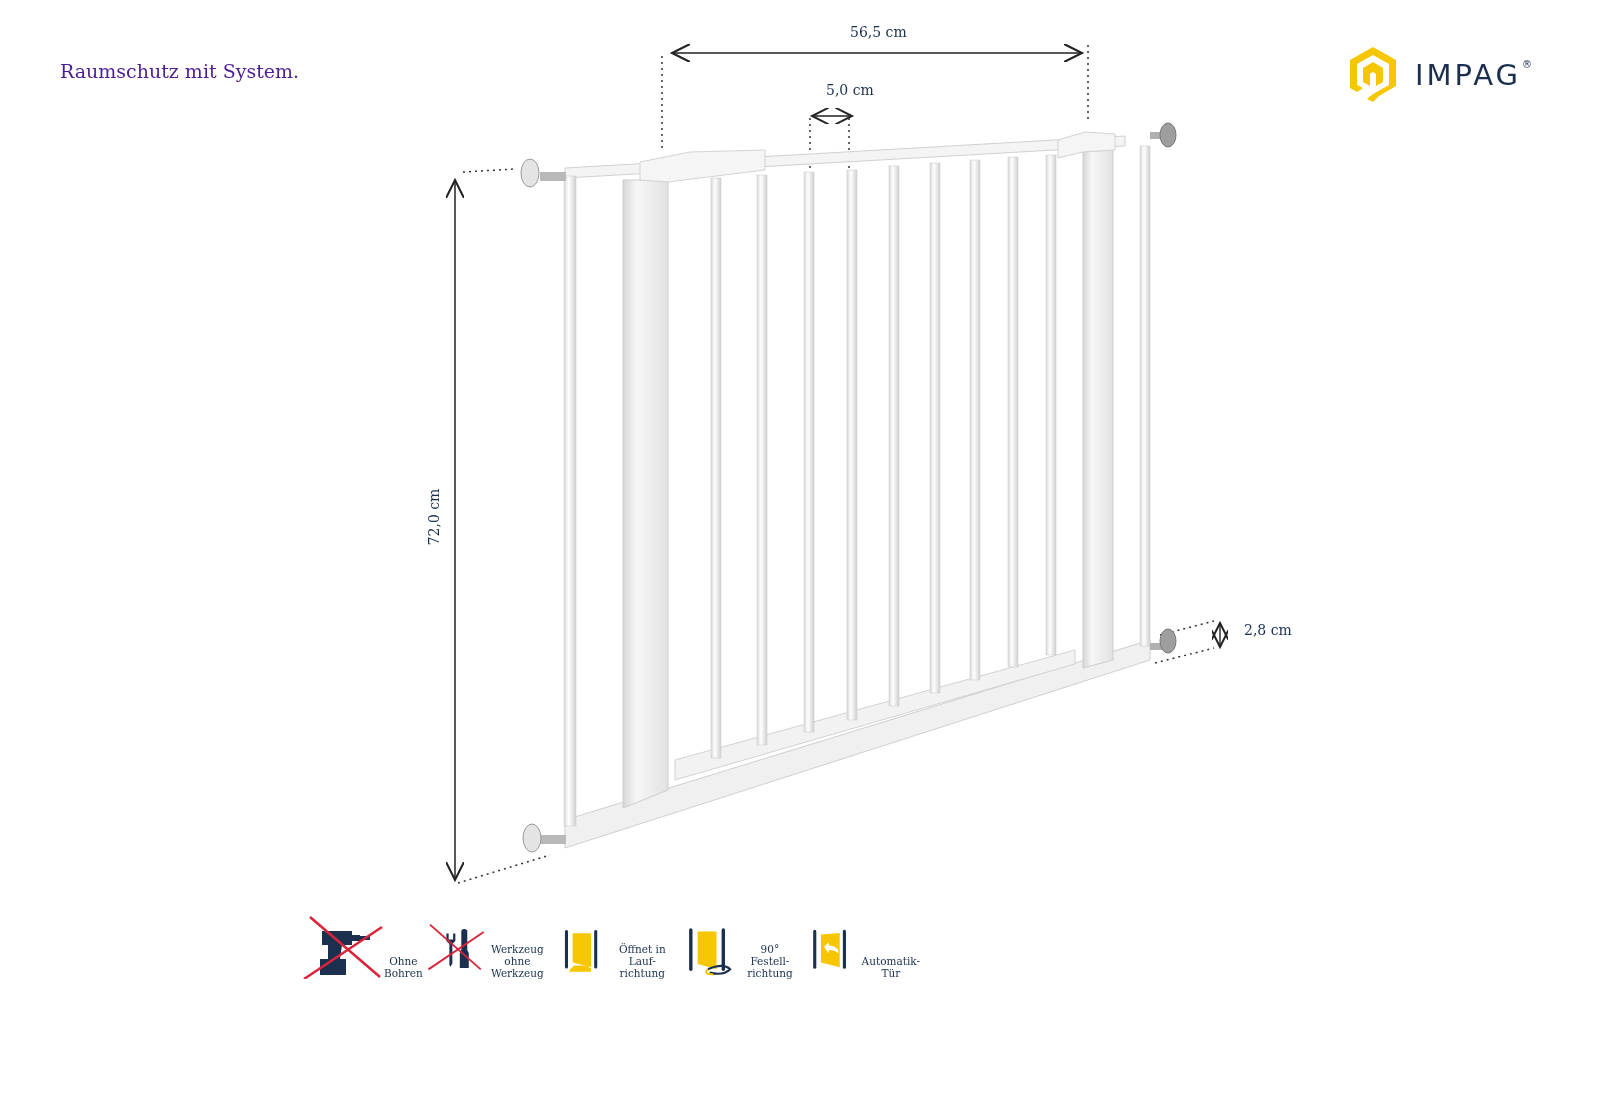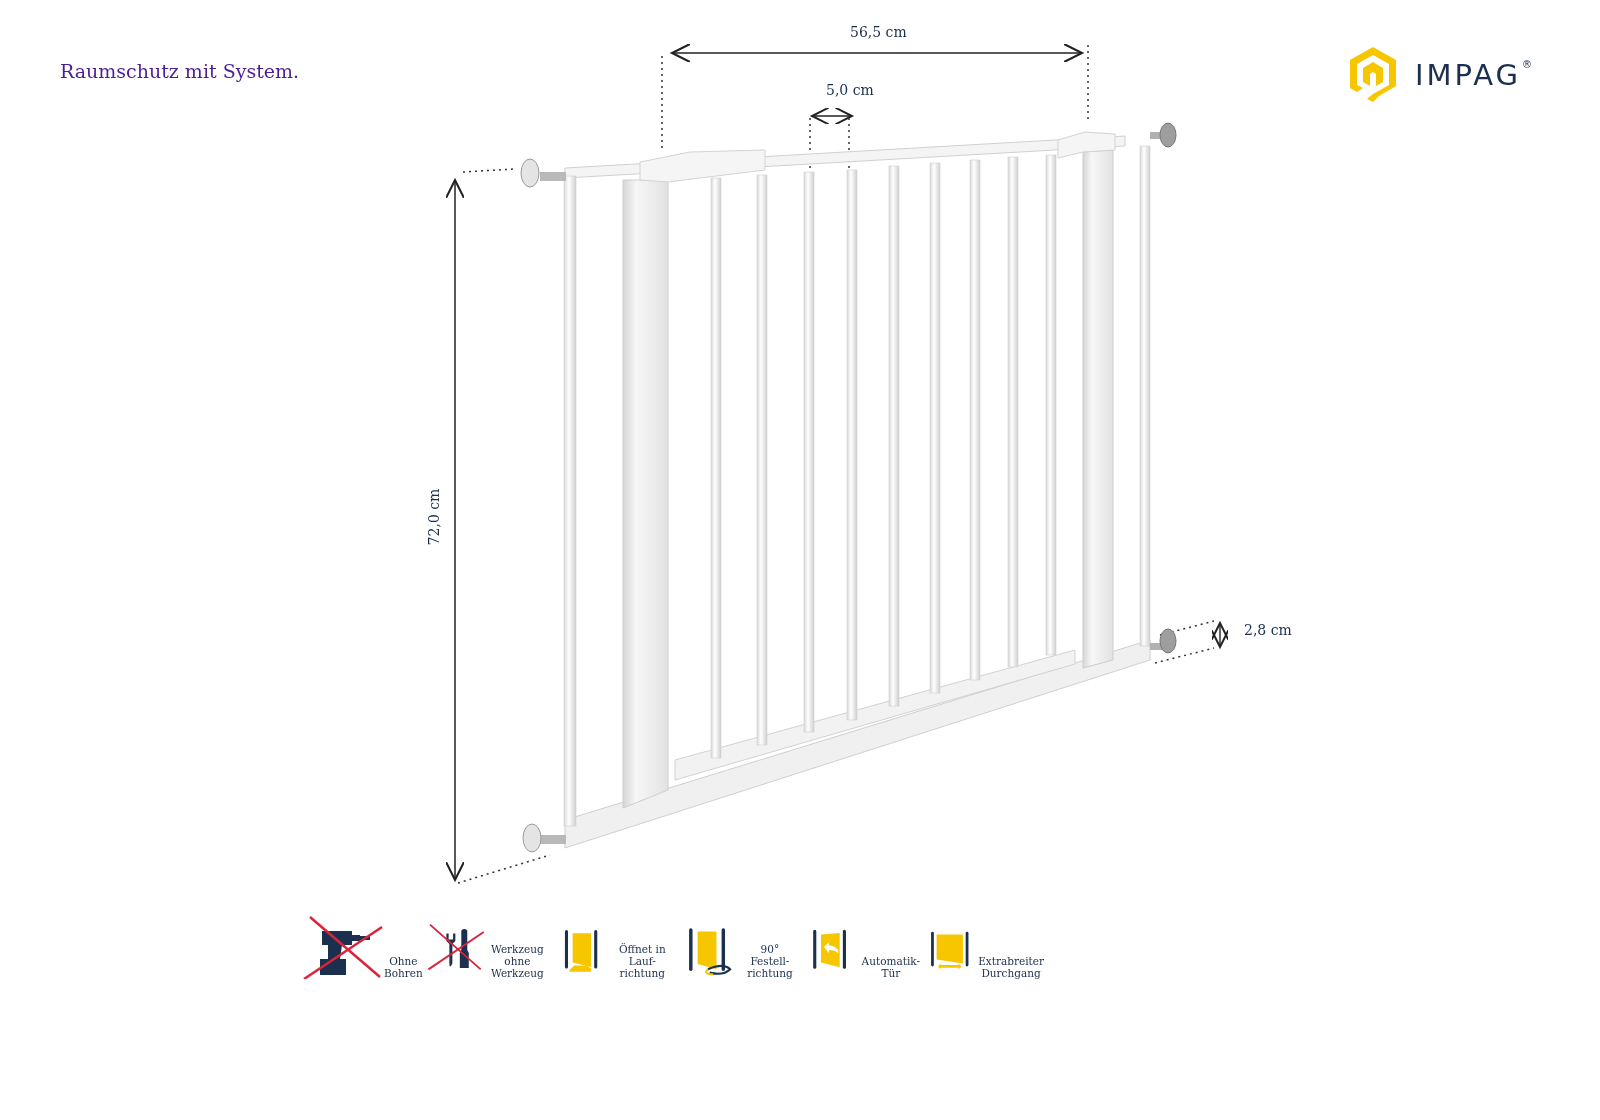--- a/index.html
+++ b/index.html
@@ -175,24 +175,15 @@
   <div class="feature">
     <svg viewBox="0 0 84 64">
       <rect x="22" y="10" width="4" height="50" rx="2" fill="#1b2f4e"></rect>
       <rect x="60" y="10" width="4" height="50" rx="2" fill="#1b2f4e"></rect>
       <polygon points="32,16 56,14 56,58 32,52" fill="#f6c700"></polygon>
       <path d="M36 32 L42 26 L42 30 Q50 30 54 36 L54 40 Q50 36 42 36 L42 40 Z" fill="#ffffff"></path>
     </svg>
     <div class="feature-label"><span>Automatik-</span><br><span>Tür</span></div>
   </div>
 
-  <div class="feature">
-    <svg viewBox="0 0 84 64">
-      <rect x="16" y="10" width="4" height="50" rx="2" fill="#1b2f4e"></rect>
-      <rect x="66" y="10" width="4" height="50" rx="2" fill="#1b2f4e"></rect>
-      <polygon points="24,14 62,14 62,56 24,50" fill="#f6c700"></polygon>
-      <polygon points="26,60 30,56 30,58 56,58 56,56 60,60 56,64 56,62 30,62 30,64" fill="#f6c700"></polygon>
-    </svg>
-    <div class="feature-label"><span>Extrabreiter</span><br><span>Durchgang</span></div>
-  </div>
 
 
 </div>
 
 </body></html>

